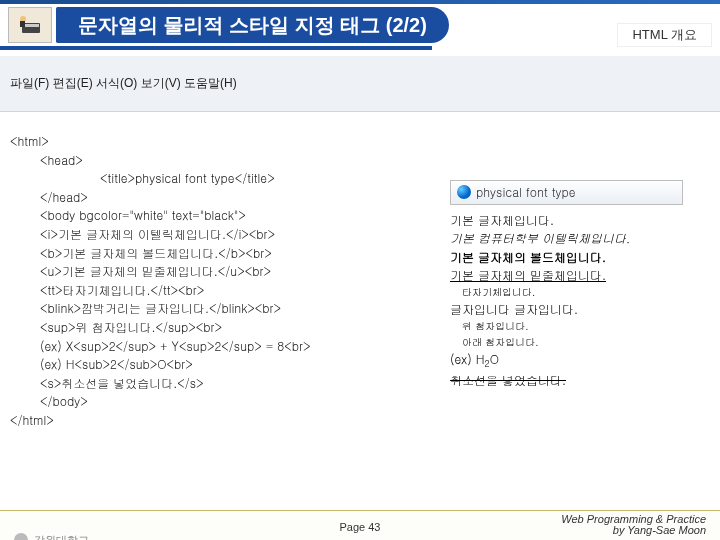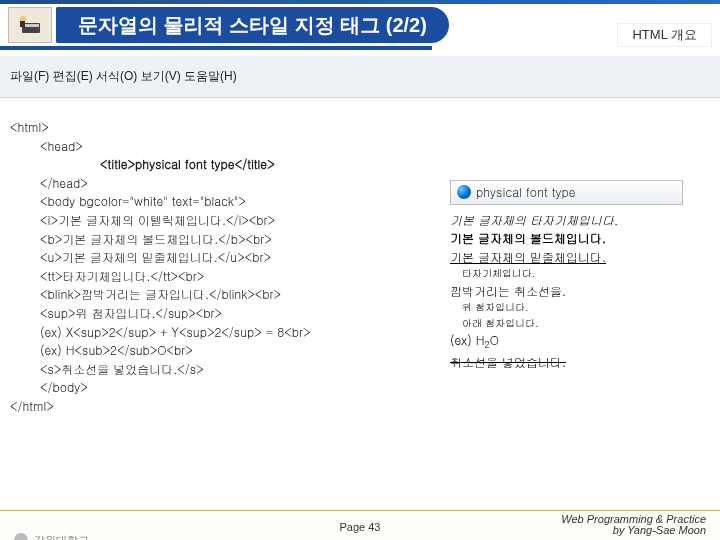--- a/index.html
+++ b/index.html
@@ -55,38 +55,38 @@
     color: #333;
     border: 1px solid #eee;
   }
   .sub-bar {
     height: 4px;
     width: 100%;
     background: linear-gradient(to right, #1a4d9f 60%, #fff 60%);
   }
   .menu-bar {
     background: #eef2f7;
-    padding: 12px 10px;
+    padding: 19px 10px;
     font-size: 12px;
     color: #222;
     border-bottom: 1px solid #cfd6df;
     margin-top: 6px;
   }
   .code-pane {
     padding: 20px 10px;
     font-family: "Gulim", "굴림", monospace;
     font-size: 12px;
     color: #222;
     line-height: 1.55;
     background: #fff;
     float: left;
     width: 455px;
   }
   .code-pane .indent1 { padding-left: 30px; }
-  .code-pane .indent3 { padding-left: 90px; font-weight: bold; }
+  .code-pane .indent3 { padding-left: 90px; }
   .result-pane {
     position: absolute;
     right: 10px;
     top: 180px;
     width: 260px;
     font-family: "Gulim", "굴림", serif;
     font-size: 12px;
     line-height: 1.55;
     background: #fff;
   }
@@ -192,25 +192,26 @@
   <div class="indent1">&lt;s&gt;취소선을 넣었습니다.&lt;/s&gt;</div>
   <div class="indent1">&lt;/body&gt;</div>
   <div>&lt;/html&gt;</div>
 </div>
 
 <div class="result-pane">
   <div class="ie-tab">
     <span class="ie-ico"></span>
     <span>physical font type</span>
   </div>
-  <div class="r-ital">기본 글자체의 타자기체입니다.</div>
+  <div>기본 글자체입니다.</div>
+  <div class="r-ital">기본 컴퓨터학부 이텔릭체입니다.</div>
   <div class="r-bold">기본 글자체의 볼드체입니다.</div>
   <div class="r-und">기본 글자체의 밑줄체입니다.</div>
   <div class="r-small">타자기체입니다.</div>
-  <div>깜박거리는 취소선을.</div>
+  <div>글자입니다 글자입니다.</div>
   <div class="r-small">위 첨자입니다.</div>
   <div class="r-small">아래 첨자입니다.</div>
   <div>
     <span>(ex) H</span><span class="r-sub">2</span><span>O</span>
   </div>
   <div class="r-strike">취소선을 넣었습니다.</div>
 </div>
 
 <div class="footer">
   <div class="logo">

